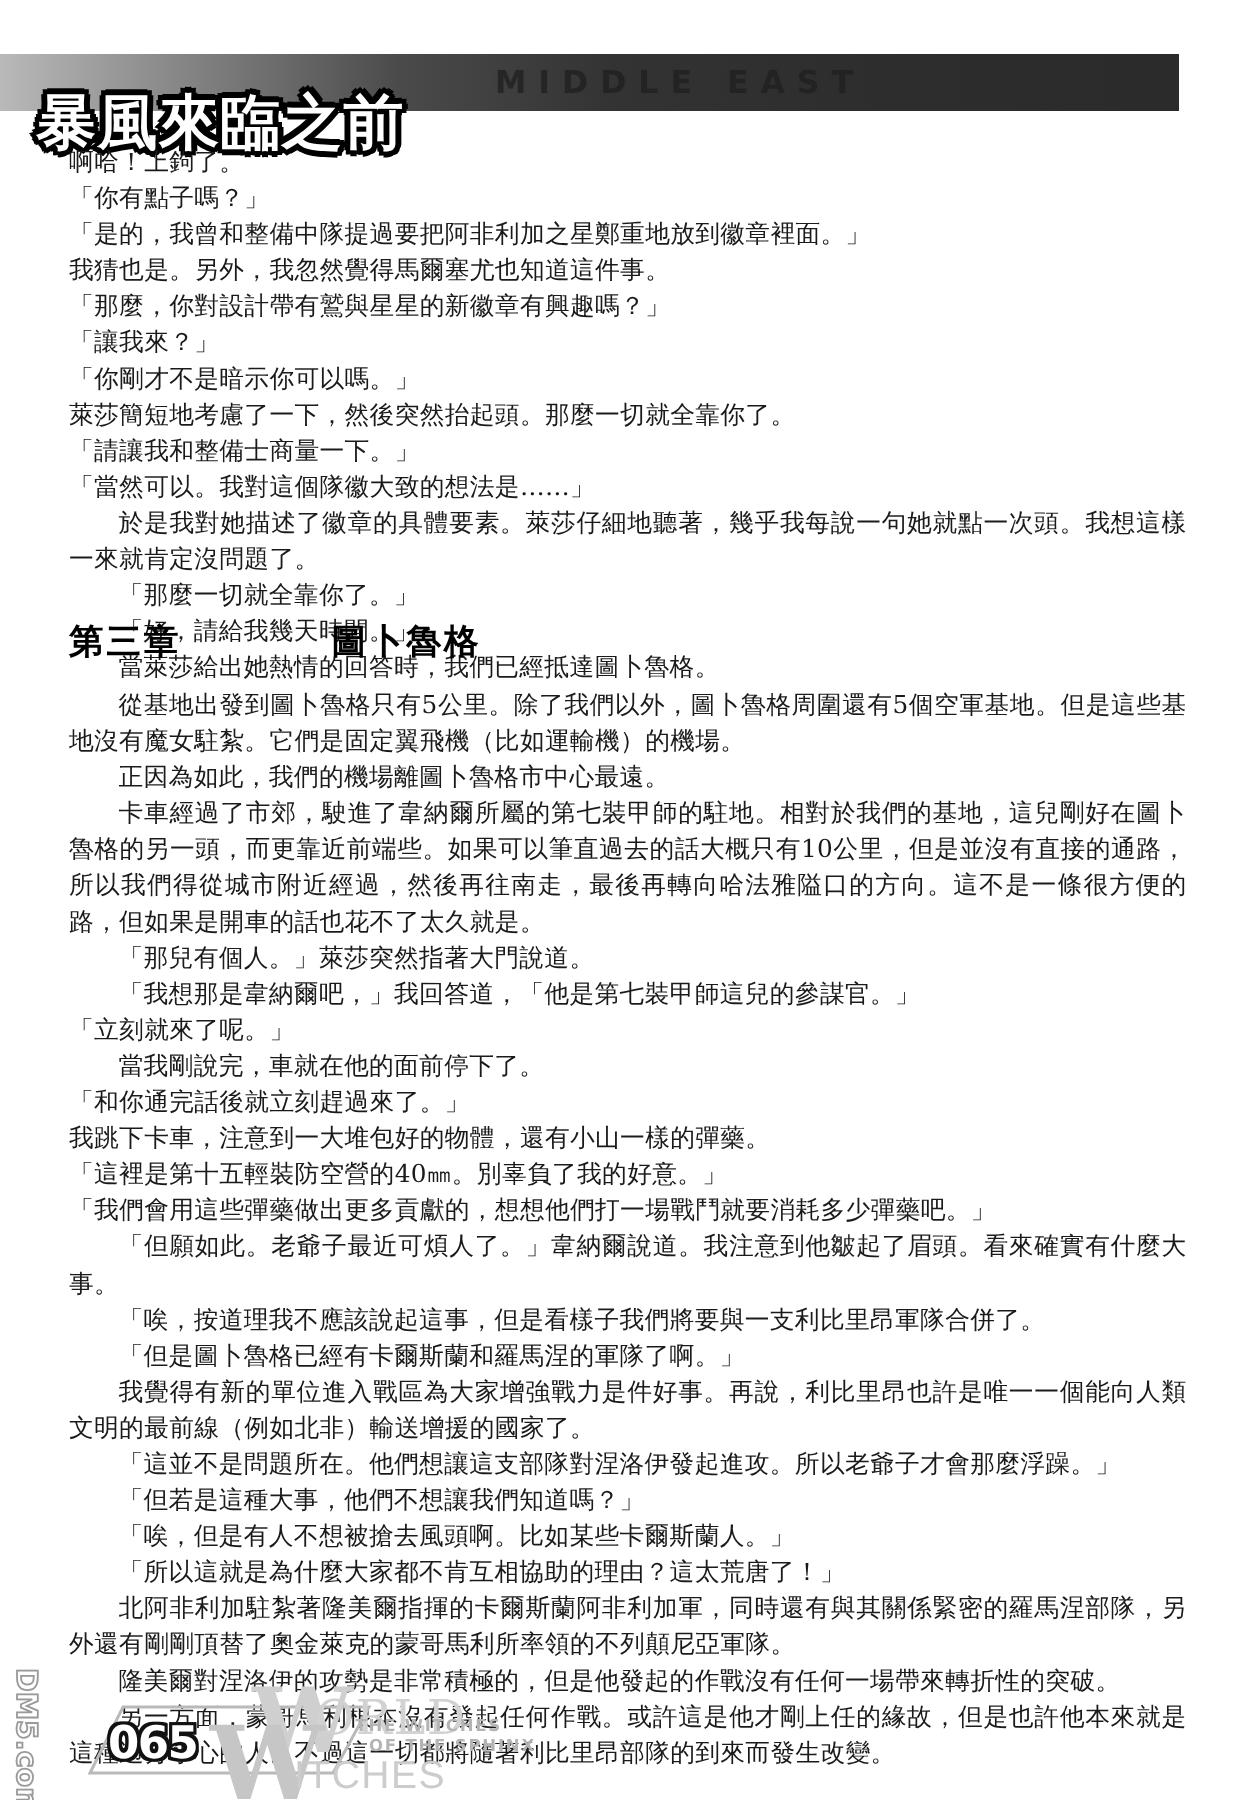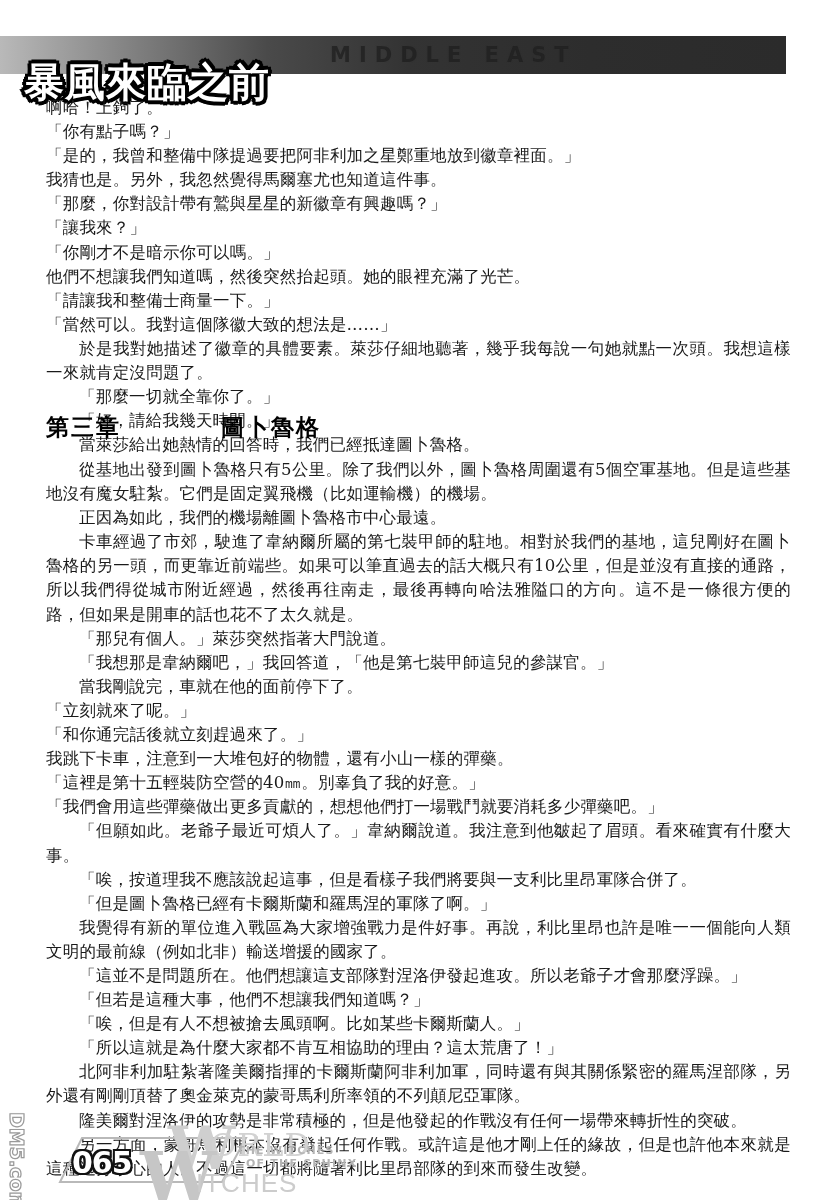--- a/index.html
+++ b/index.html
@@ -237,39 +237,39 @@
   <div class="chapter-banner-title">暴風來臨之前</div>
 
   <div class="body-text">
     <p class="para">啊哈！上鉤了。</p>
     <p class="para">「你有點子嗎？」</p>
     <p class="para">「是的，我曾和整備中隊提過要把阿非利加之星鄭重地放到徽章裡面。」</p>
     <p class="para">我猜也是。另外，我忽然覺得馬爾塞尤也知道這件事。</p>
     <p class="para">「那麼，你對設計帶有鷲與星星的新徽章有興趣嗎？」</p>
     <p class="para">「讓我來？」</p>
     <p class="para">「你剛才不是暗示你可以嗎。」</p>
-    <p class="para">他們不想讓我們知道嗎，然後突然抬起頭。她的眼裡充滿了光芒。</p>
+    <p class="para">萊莎簡短地考慮了一下，然後突然抬起頭。那麼一切就全靠你了。</p>
     <p class="para">「請讓我和整備士商量一下。」</p>
     <p class="para">「當然可以。我對這個隊徽大致的想法是……」</p>
     <p class="para indent">於是我對她描述了徽章的具體要素。萊莎仔細地聽著，幾乎我每說一句她就點一次頭。我想這樣一來就肯定沒問題了。</p>
     <p class="para indent">「那麼一切就全靠你了。」</p>
     <p class="para indent">「好，請給我幾天時間。」</p>
     <p class="para indent">當萊莎給出她熱情的回答時，我們已經抵達圖卜魯格。</p>
   </div>
 
   <div class="chapter-heading">第三章　　　　圖卜魯格</div>
 
   <div class="body-text-2">
     <p class="para indent">從基地出發到圖卜魯格只有5公里。除了我們以外，圖卜魯格周圍還有5個空軍基地。但是這些基地沒有魔女駐紮。它們是固定翼飛機（比如運輸機）的機場。</p>
     <p class="para indent">正因為如此，我們的機場離圖卜魯格市中心最遠。</p>
     <p class="para indent">卡車經過了市郊，駛進了韋納爾所屬的第七裝甲師的駐地。相對於我們的基地，這兒剛好在圖卜魯格的另一頭，而更靠近前端些。如果可以筆直過去的話大概只有10公里，但是並沒有直接的通路，所以我們得從城市附近經過，然後再往南走，最後再轉向哈法雅隘口的方向。這不是一條很方便的路，但如果是開車的話也花不了太久就是。</p>
     <p class="para indent">「那兒有個人。」萊莎突然指著大門說道。</p>
     <p class="para indent">「我想那是韋納爾吧，」我回答道，「他是第七裝甲師這兒的參謀官。」</p>
+    <p class="para">「立刻就來了呢。」</p>
     <p class="para indent">當我剛說完，車就在他的面前停下了。</p>
-    <p class="para">「立刻就來了呢。」</p>
     <p class="para">「和你通完話後就立刻趕過來了。」</p>
     <p class="para">我跳下卡車，注意到一大堆包好的物體，還有小山一樣的彈藥。</p>
     <p class="para">「這裡是第十五輕裝防空營的40㎜。別辜負了我的好意。」</p>
     <p class="para">「我們會用這些彈藥做出更多貢獻的，想想他們打一場戰鬥就要消耗多少彈藥吧。」</p>
     <p class="para indent">「但願如此。老爺子最近可煩人了。」韋納爾說道。我注意到他皺起了眉頭。看來確實有什麼大事。</p>
     <p class="para indent">「唉，按道理我不應該說起這事，但是看樣子我們將要與一支利比里昂軍隊合併了。</p>
     <p class="para indent">「但是圖卜魯格已經有卡爾斯蘭和羅馬涅的軍隊了啊。」</p>
     <p class="para indent">我覺得有新的單位進入戰區為大家增強戰力是件好事。再說，利比里昂也許是唯一一個能向人類文明的最前線（例如北非）輸送增援的國家了。</p>
     <p class="para indent">「這並不是問題所在。他們想讓這支部隊對涅洛伊發起進攻。所以老爺子才會那麼浮躁。」</p>
     <p class="para indent">「但若是這種大事，他們不想讓我們知道嗎？」</p>

